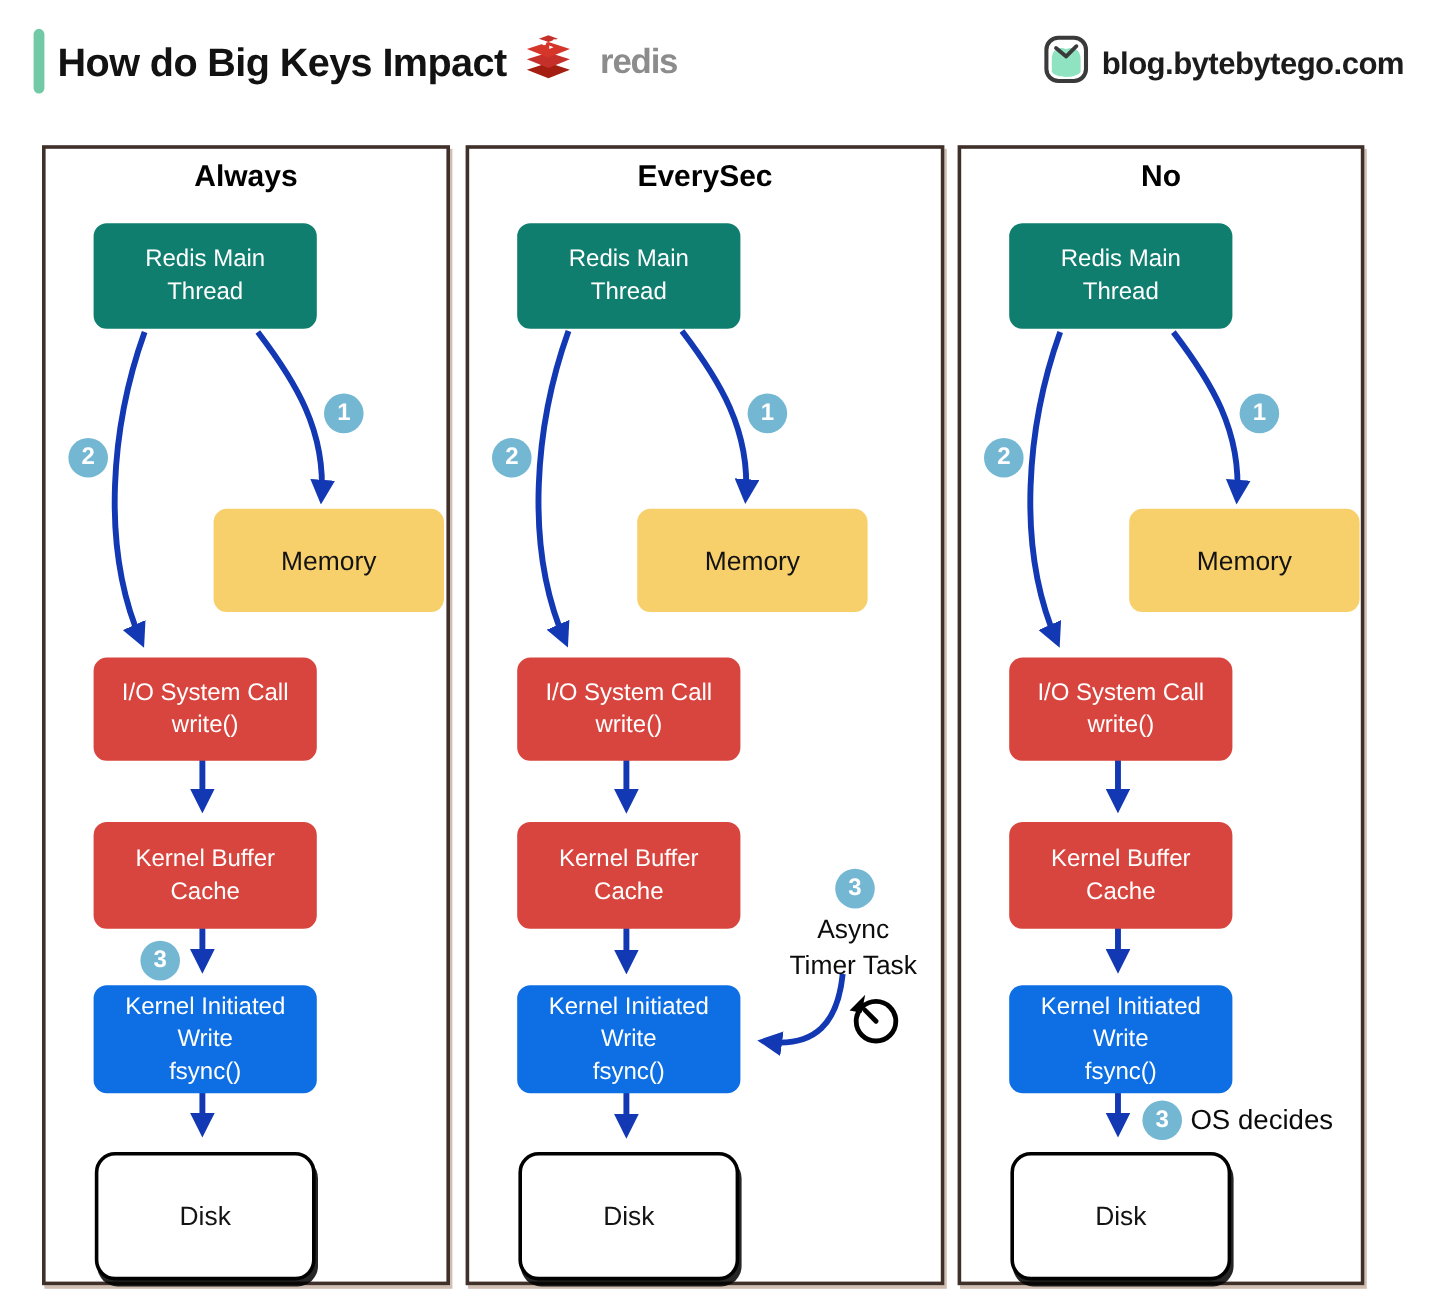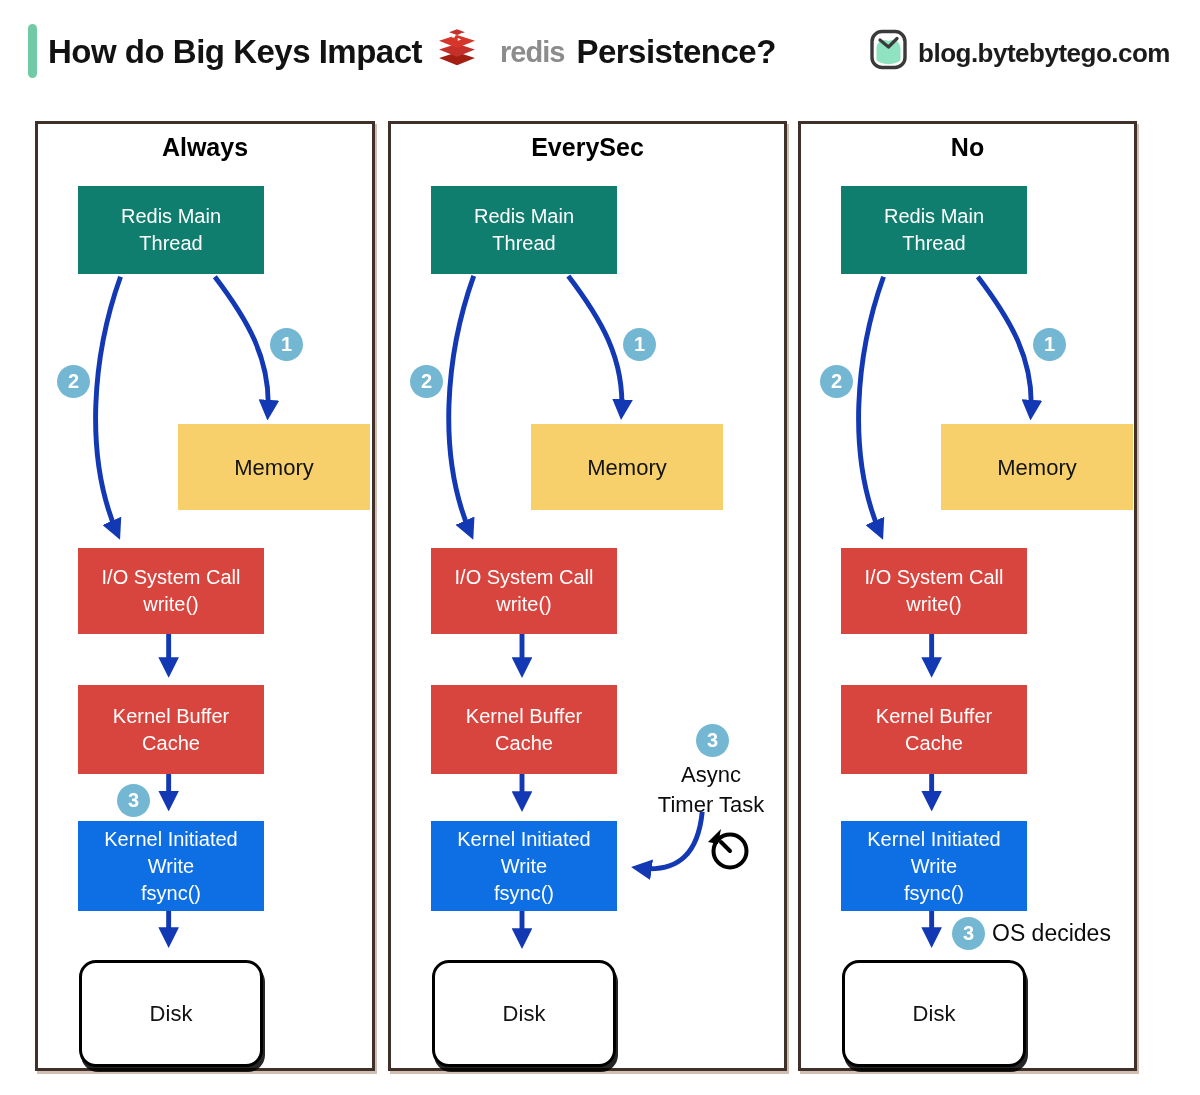--- a/index.html
+++ b/index.html
@@ -25,21 +25,21 @@
   .panel { position:absolute; top:121px; height:950px; background:#fff;
     border:3px solid var(--panel-border,#40302a);
     box-shadow:2px 3px 0 rgba(150,110,85,0.45); }
   .panel-1 { left:35px;  width:340px; }
   .panel-2 { left:388px; width:399px; }
   .panel-3 { left:798px; width:339px; }
   .panel-title { position:absolute; top:9px; left:0; width:100%;
     text-align:center; font-size:25px; font-weight:700; color:#000; }
 
   .node { position:absolute; display:flex; align-items:center; justify-content:center;
-    text-align:center; white-space:pre-line; line-height:27px; font-size:20px; }
+    text-align:center; white-space:pre-line; line-height:27px; font-size:20px;border-radius:11px; }
   .n-main { left:40px; top:62px;  width:186px; height:88px; background:var(--teal,#0f7e6e); color:#fff; }
   .n-mem  { left:140px; top:300px; width:192px; height:86px; background:var(--yellow,#f8d06b); color:#131313; font-size:22px; }
   .n-io   { left:40px; top:424px; width:186px; height:86px; background:var(--red,#d8453e); color:#ffffff; }
   .n-kb   { left:40px; top:561px; width:186px; height:89px; background:var(--red,#d8453e); color:#fff; }
   .n-fs   { left:40px; top:697px; width:186px; height:90px; background:var(--blue,#0d6fe3); color:#fff; }
   .n-disk { left:41px; top:836px; width:184px; height:107px; background:#fff; color:#131313;
     border:3px solid #000; border-radius:17px; font-size:22px;
     box-shadow:2px 5px 0 rgba(0,0,0,0.85); }
 
   .arrows { position:absolute; left:0; top:0; width:100%; height:100%; pointer-events:none; }
@@ -72,21 +72,20 @@
         <polygon points="32,26 57,34 32,44 7,34" fill="#c6302b"></polygon>
         <polygon points="32,14 57,22 32,32 7,22" fill="#d63529"></polygon>
         <polygon points="32,6 43,10 32,14 21,10" fill="#c6302b"></polygon>
         <circle cx="27" cy="15" r="2.6" fill="#fff"></circle>
         <circle cx="39" cy="13" r="2.2" fill="#fff"></circle>
         <polygon points="33,18 38,20 33,22" fill="#fff"></polygon>
       </svg>
     </span>
     <span class="redis-word">redis</span>
   </span>
-  <span>Persistence?</span>
 </div>
 
 <div class="site-row">
   <span>
     <svg width="40" height="42" viewBox="0 0 40 42">
       <rect x="3" y="2.5" width="33" height="36" rx="10" fill="#ffffff" stroke="#3a3a3a" stroke-width="3.4"></rect>
       <path d="M7.5,20 C7.5,13 13,9 19.5,12 C26,9 31.5,13 31.5,20 L31.5,31 C27,36.5 12,36.5 7.5,31 Z" fill="#8fe3c0"></path>
       <path d="M11,11 L19.5,18 L28,9.5" fill="none" stroke="#3a3a3a" stroke-width="3.2" stroke-linecap="round" stroke-linejoin="round"></path>
     </svg>
   </span>

